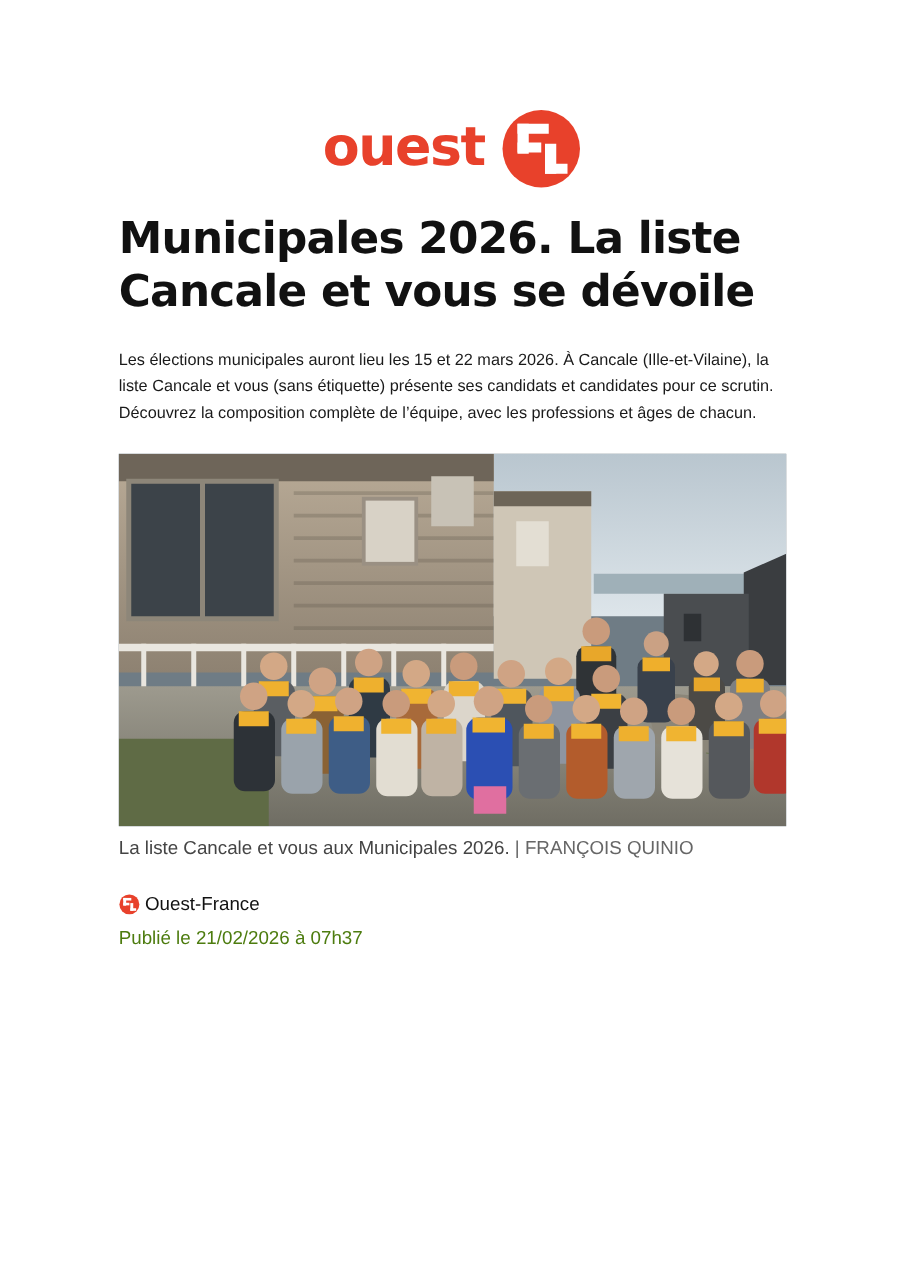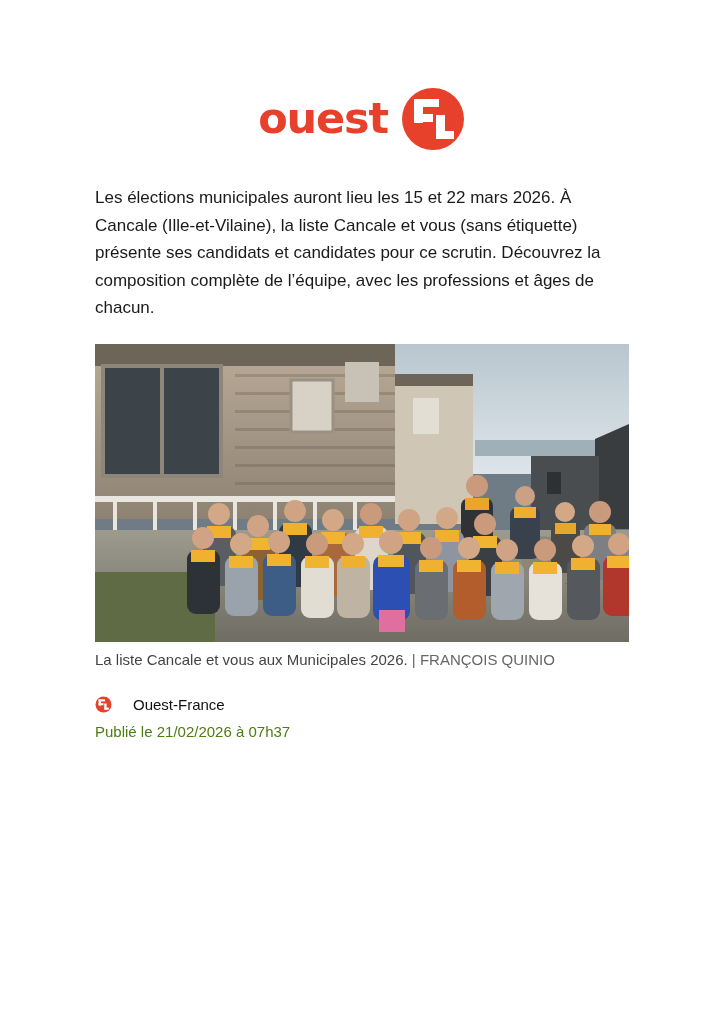--- a/index.html
+++ b/index.html
@@ -66,21 +66,21 @@
     line-height: 1.22;
     letter-spacing: -0.6px;
     color: #111111;
     text-align: left;
   }
 
   
   .chapo {
     margin: 22px 95px 0 95px;
     font-family: "Liberation Sans", sans-serif;
-    font-size: 17px;
+    font-size: 13px;
     line-height: 1.62;
     color: #1a1a1a;
   }
 
   
   figure.article-figure {
     margin: 22px 95px 0 95px;
   }
   .photo {
     width: 534px;
@@ -99,21 +99,21 @@
   }
   figcaption .credit { color: #666; }
 
   
   .byline {
     margin: 26px 95px 0 95px;
   }
   .byline-row {
     display: flex;
     align-items: center;
-    gap: 21px;
+    gap: 4px;
   }
   .byline-mark {
     width: 17px;
     height: 17px;
     flex: 0 0 auto;
   }
   .byline-name {
     font-size: 15px;
     color: #111;
     font-family: "Liberation Sans", sans-serif;
@@ -141,20 +141,21 @@
           <rect x="14" y="13" width="9" height="24" fill="#ffffff"></rect>
           <rect x="14" y="13" width="25" height="8" fill="#ffffff"></rect>
           <rect x="14" y="28" width="19" height="8" fill="#ffffff"></rect>
           <rect x="36" y="29" width="9" height="24" fill="#ffffff"></rect>
           <rect x="36" y="45" width="18" height="8" fill="#ffffff"></rect>
         </svg>
       </div>
     </div>
   </div>
 
+  <h1 class="headline">Municipales 2026. La liste Cancale et vous se dévoile</h1>
 
   <p class="chapo">Les élections municipales auront lieu les 15 et 22 mars 2026. À Cancale (Ille-et-Vilaine), la liste Cancale et vous (sans étiquette) présente ses candidats et candidates pour ce scrutin. Découvrez la composition complète de l’équipe, avec les professions et âges de chacun.</p>
 
   <figure class="article-figure">
     <div class="photo">
       <svg width="534" height="298" viewBox="0 0 534 298" aria-hidden="true">
         <defs>
           <linearGradient id="sky" x1="0" y1="0" x2="0" y2="1">
             <stop offset="0%" stop-color="#b9c6cf"></stop>
             <stop offset="100%" stop-color="#dde5ea"></stop>

